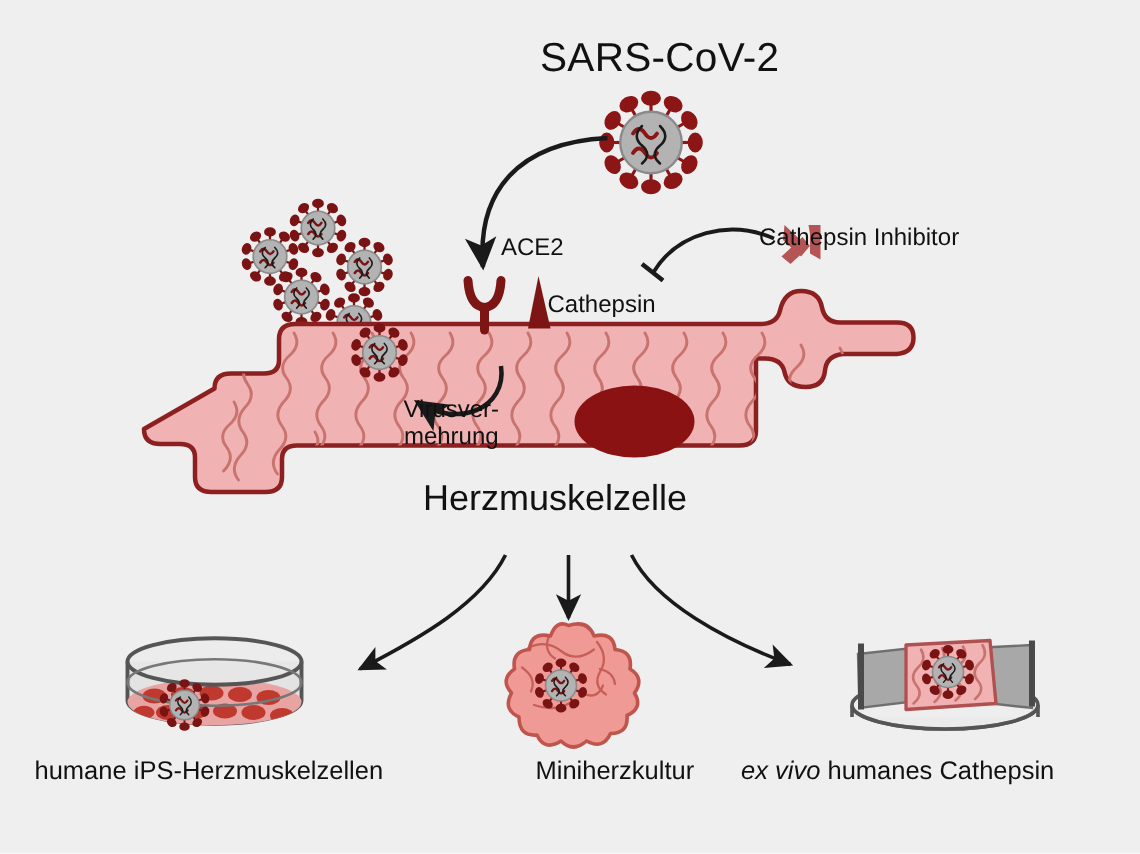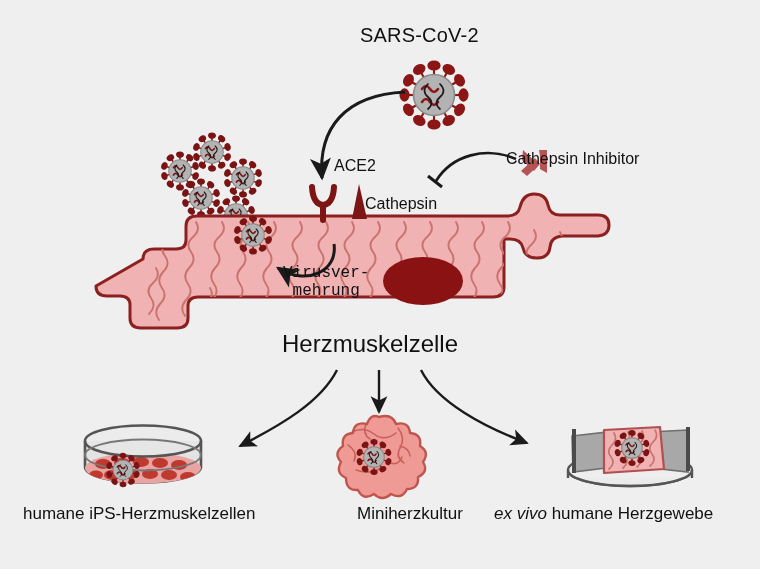--- a/index.html
+++ b/index.html
@@ -22,21 +22,21 @@
     width: 760px;
     height: 569px;
   }
   .lbl {
     position: absolute;
     color: #111111;
     white-space: nowrap;
     line-height: 1.1;
   }
   .title-lbl {
-    font-size: 20px;
+    font-size: 27px;
     letter-spacing: 0.2px;
     text-align: right;
   }
   .mid-lbl {
     font-size: 16px;
   }
   .cell-lbl {
     font-size: 24px;
   }
   .panel-lbl {
@@ -348,24 +348,24 @@
   </svg>
 
   <div class="lbl title-lbl" style="left:360px; top:24px;">SARS-CoV-2</div>
 
   <div class="lbl mid-lbl" style="left:334px; top:157px;">ACE2</div>
 
   <div class="lbl mid-lbl" style="left:506px; top:150px;">Cathepsin Inhibitor</div>
 
   <div class="lbl mid-lbl" style="left:365px; top:195px;">Cathepsin</div>
 
-  <div class="lbl mid-lbl two-line" style="left:283px; top:265px;font-family:Liberation Mono, monospace;">Virusver-
+  <div class="lbl mid-lbl two-line" style="left:269px; top:265px;">Virusver-
 mehrung</div>
 
-  <div class="lbl cell-lbl" style="left:282px; top:331px;">Herzmuskelzelle</div>
+  <div class="lbl cell-lbl" style="left:282px; top:320px;">Herzmuskelzelle</div>
 
   <div class="lbl panel-lbl" style="left:23px; top:505px;">humane iPS-Herzmuskelzellen</div>
 
   <div class="lbl panel-lbl" style="left:313px; top:505px;margin-left:44px;">Miniherzkultur</div>
 
-  <div class="lbl panel-lbl" style="left:494px; top:505px;"><span class="ital">ex vivo</span><span> humane Herzgewebe</span></div>
+  <div class="lbl panel-lbl" style="left:494px; top:505px;"><span class="ital">ex vivo</span><span> humanes Cathepsin</span></div>
 
 </div>
 
 </body></html>

